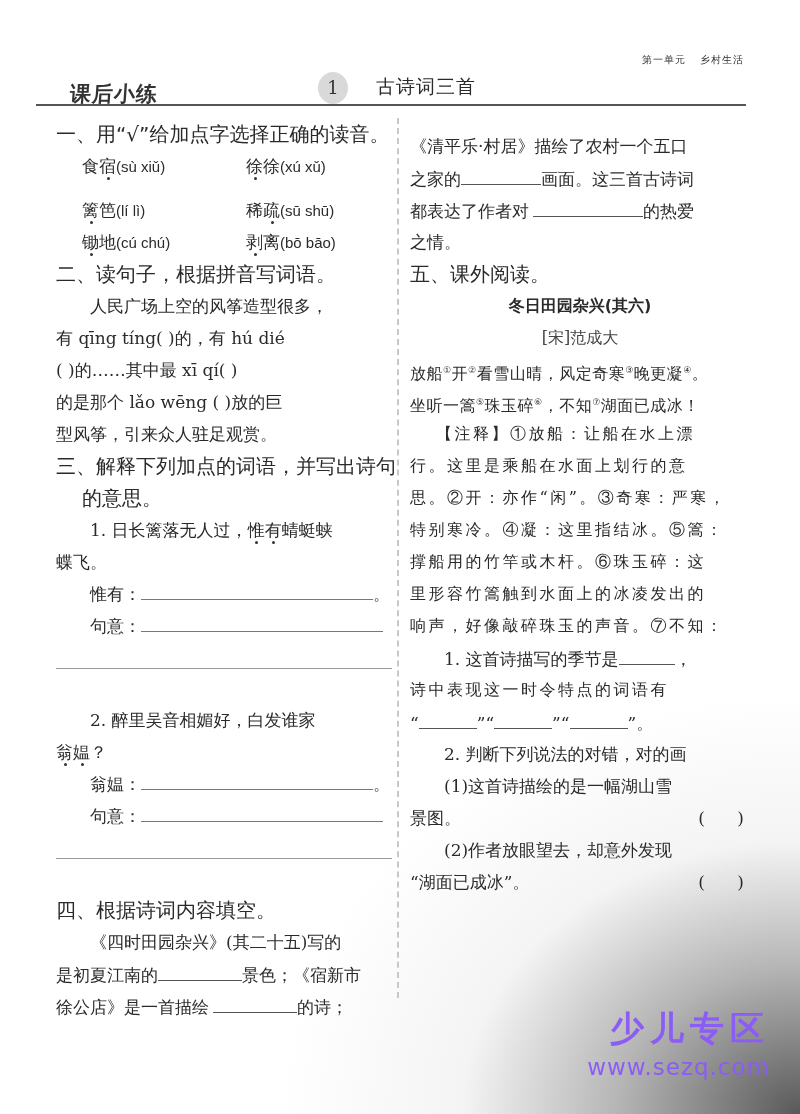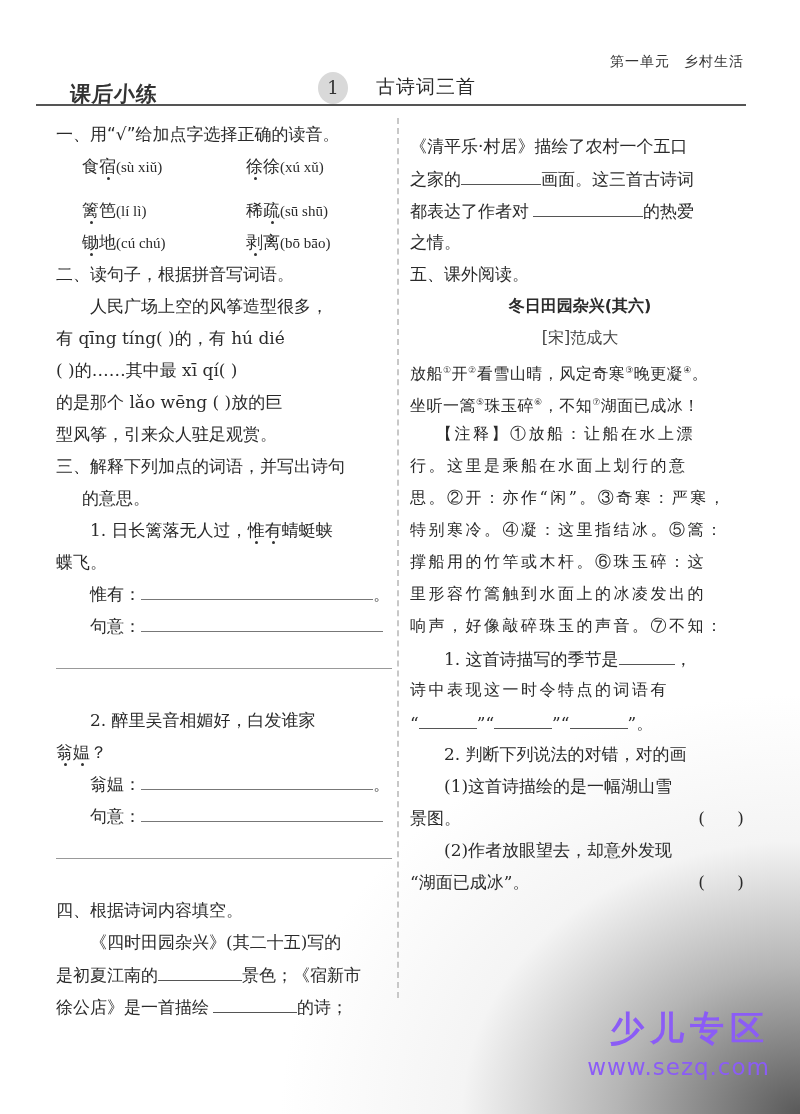--- a/index.html
+++ b/index.html
@@ -9,21 +9,21 @@
     font-family:"DejaVu Serif","Liberation Serif",serif;
     color:#2a2a2a;
   }
   .shade {
     position:absolute; left:0; top:0; width:800px; height:1114px;
     background: radial-gradient(ellipse 520px 420px at 800px 1114px, rgba(60,60,60,0.85) 0%, rgba(120,120,120,0.55) 35%, rgba(200,200,200,0.2) 65%, rgba(255,255,255,0) 100%);
     pointer-events:none;
   }
   .unit-label {
     position:absolute; top:53px; right:56px; font-family:"DejaVu Sans",sans-serif;
-    font-size:14px; color:#333; letter-spacing:1px;
+    font-size:10px; color:#333; letter-spacing:1px;
   }
   .unit-label span + span { margin-left:14px; }
   .brand {
     position:absolute; left:70px; top:80px; font-family:"DejaVu Sans",sans-serif;
     font-weight:bold; font-size:21px; color:#333; letter-spacing:1px;
     transform: skewX(-4deg);
   }
   .lesson-badge {
     position:absolute; left:318px; top:72px; width:30px; height:32px; border-radius:50%;
     background:#d9d9d9; font-size:18px; color:#333; text-align:center; line-height:32px;
@@ -33,25 +33,25 @@
   }
   .header-rule {
     position:absolute; left:36px; top:104px; width:710px; height:2px; background:#555;
   }
   .col-divider {
     position:absolute; left:397px; top:118px; height:880px; border-left:2px dashed #c8c8c8;
   }
   .col { position:absolute; font-size:17px; line-height:32px; }
   .col.left { left:56px; top:118px; width:336px; }
   .col.right { left:410px; top:130px; width:340px; }
-  .sec { font-family:"DejaVu Sans",sans-serif; font-size:17px; }
+  .sec { font-family:"DejaVu Sans",sans-serif; font-size:20px; }
   .line { white-space:nowrap; height:32px; }
   .ind1 { padding-left:26px; }
   .ind2 { padding-left:34px; }
-  .py { font-family:Liberation Serif, serif; font-size:15px; }
+  .py { font-family:Liberation Sans, sans-serif; font-size:15px; }
   .dot { position:relative; }
   .dot::after { content:""; position:absolute; left:50%; bottom:-4px; width:3px; height:3px; margin-left:-1px; border-radius:50%; background:#333; }
   .blank { display:inline-block; border-bottom:1px solid #555; height:22px; vertical-align:baseline; }
   .ans-line { display:inline-block; border-bottom:1px solid #777; height:20px; }
   .full-rule { border-top:1px solid #999; margin-top:6px; }
   .poem-title { text-align:center; font-family:"DejaVu Sans",sans-serif; font-weight:bold; font-size:16px; }
   .poem-author { text-align:center; font-size:16px; color:#444; }
   .poem { font-size:16px; letter-spacing:0.5px; }
   .poem sup { font-size:9px; }
   .notes { font-size:16px; letter-spacing:2.5px; }

